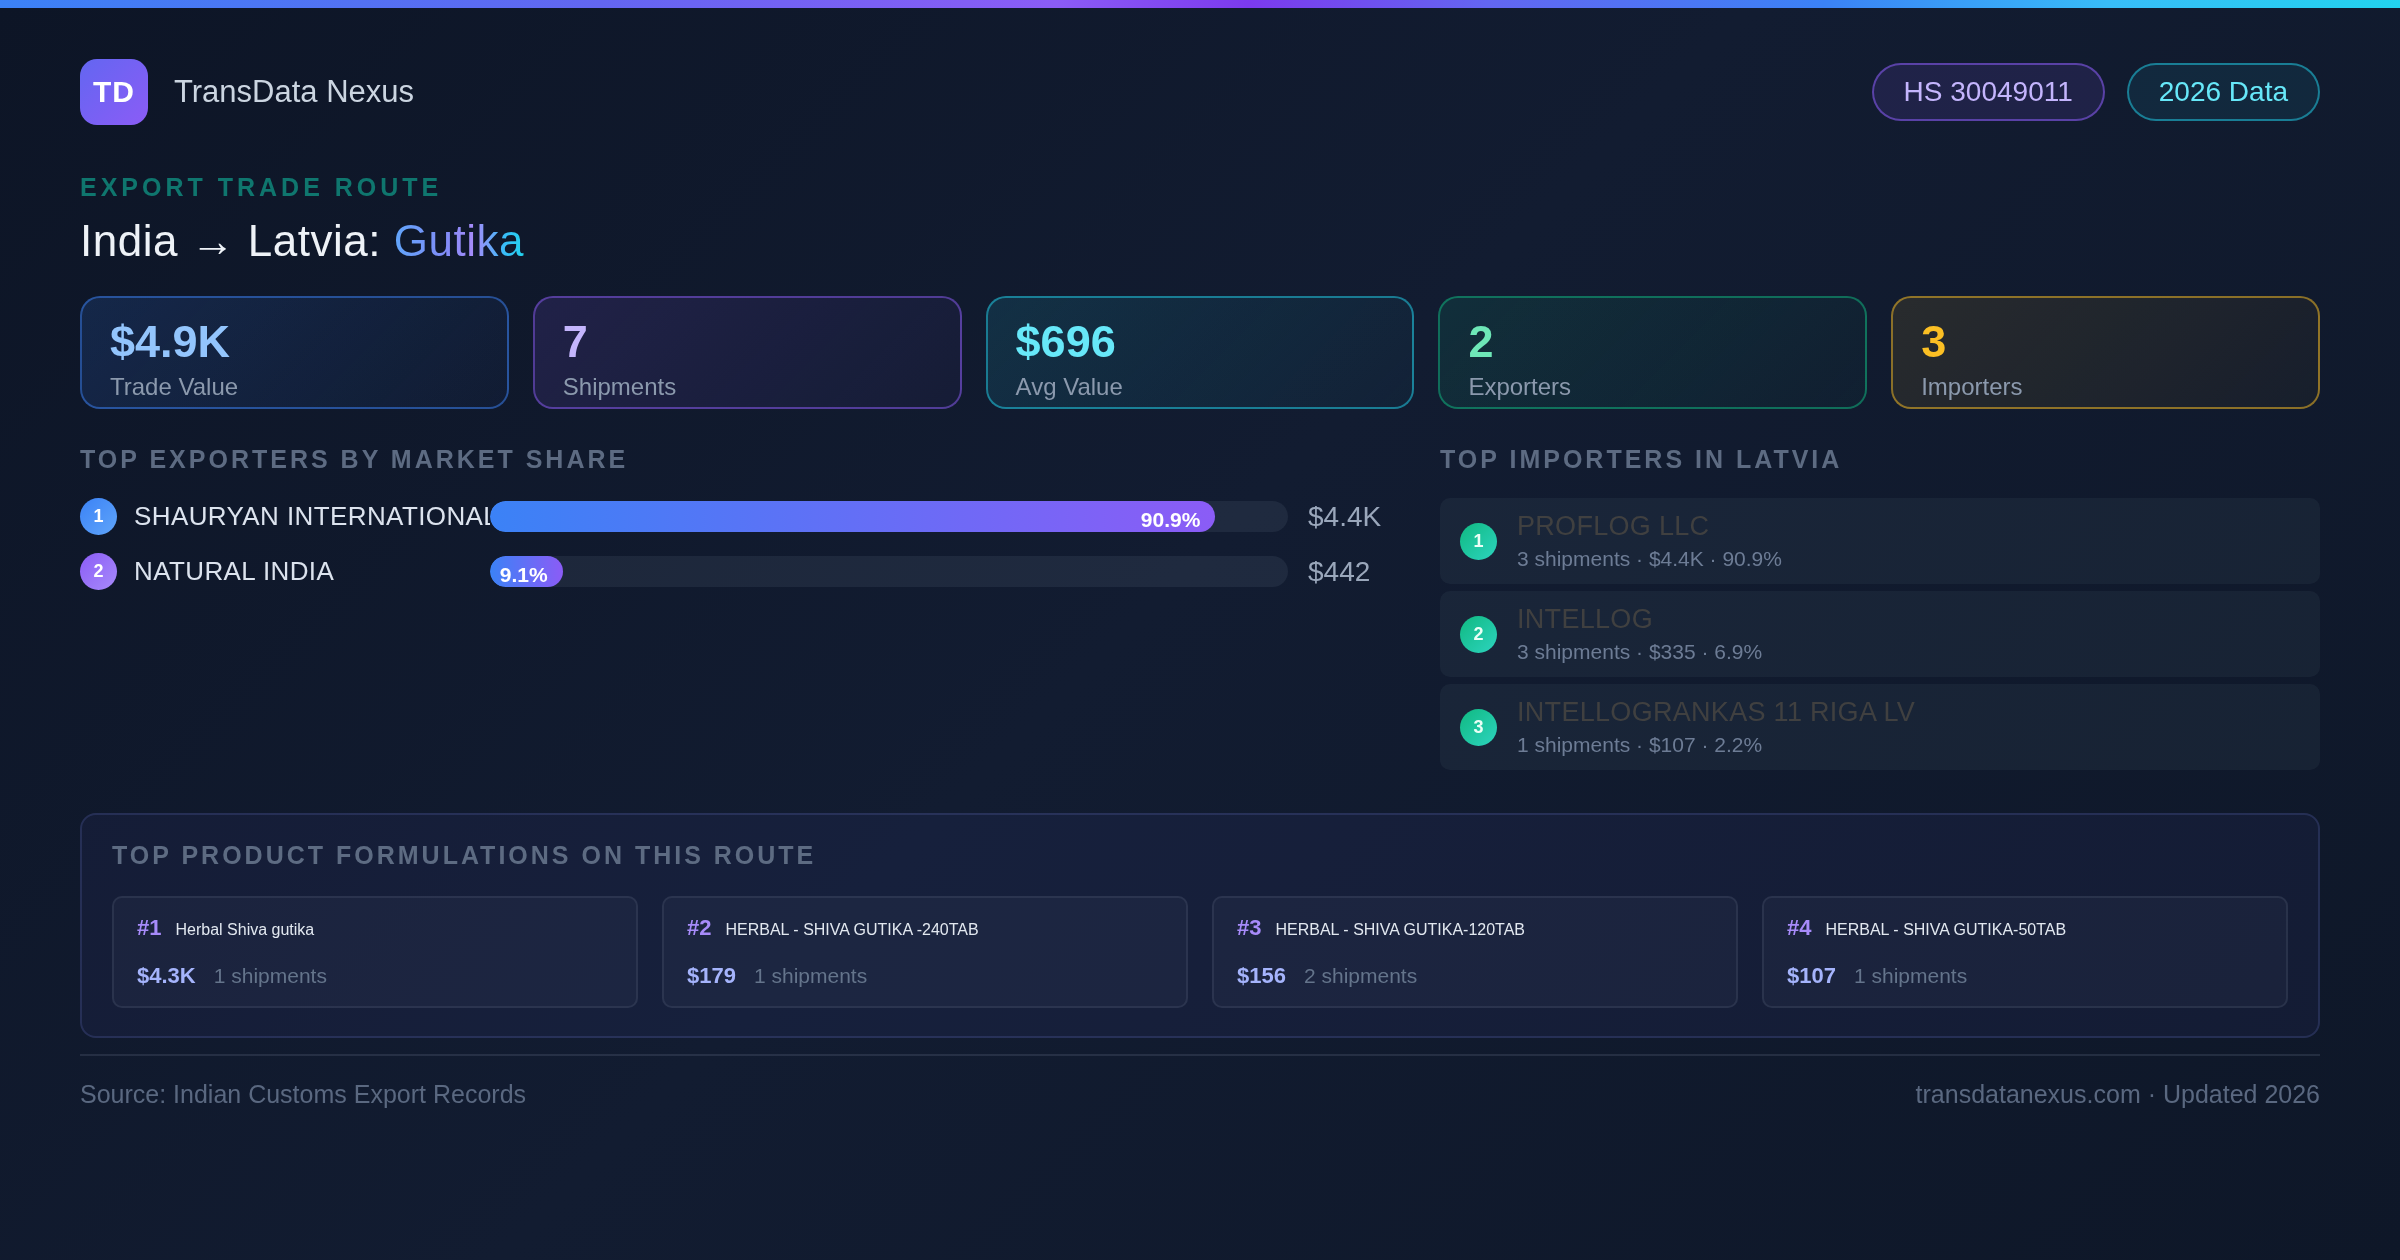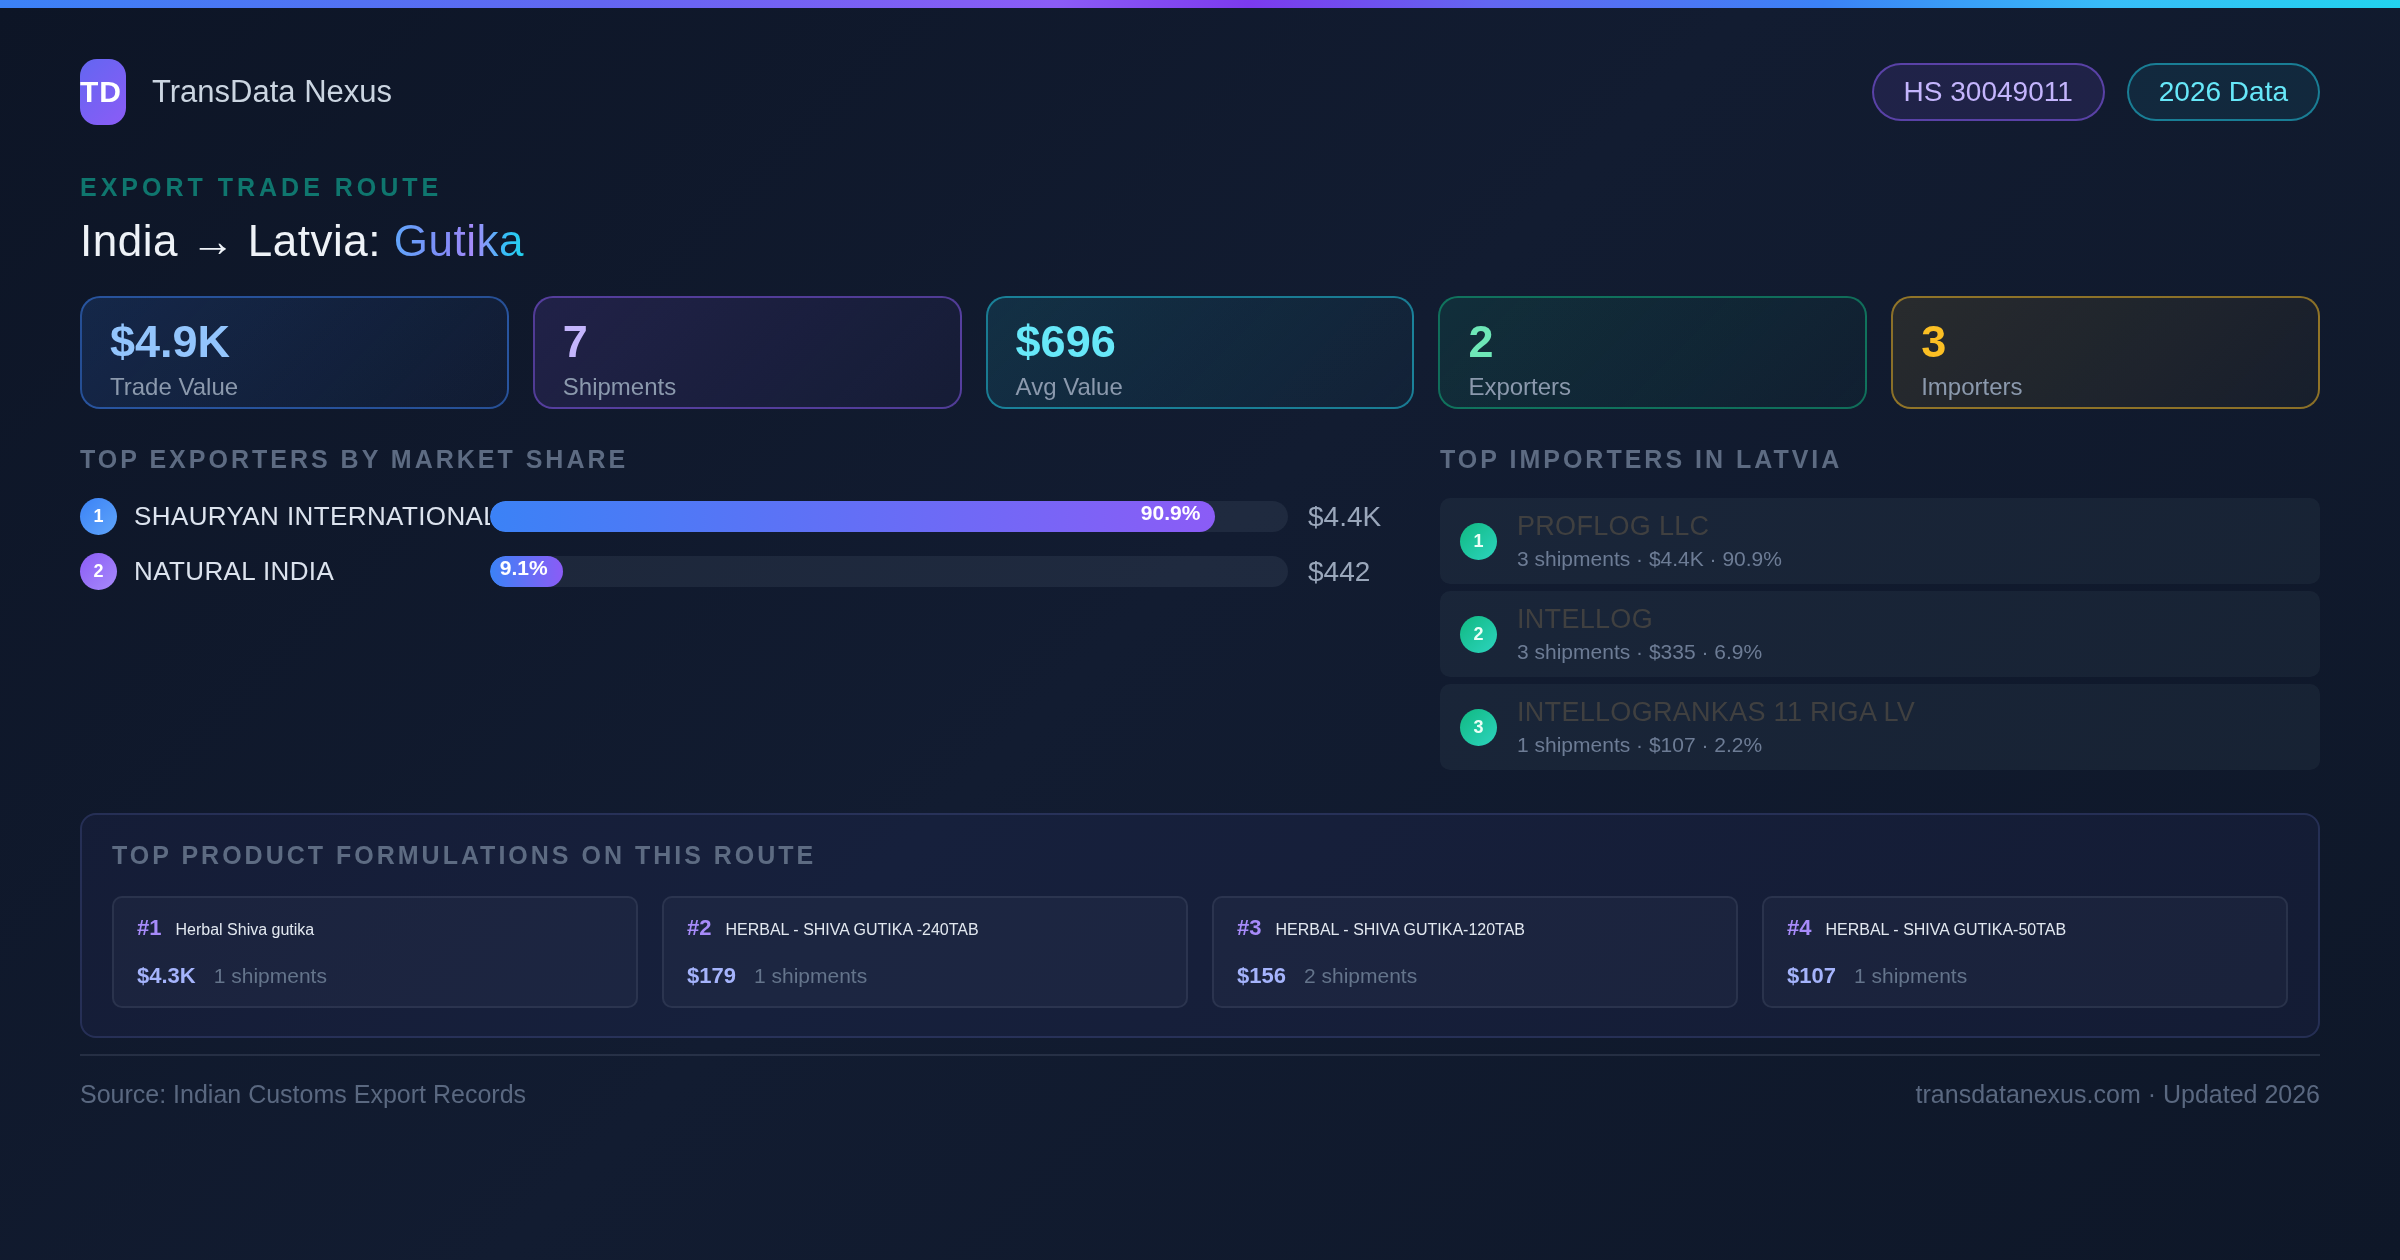--- a/index.html
+++ b/index.html
@@ -9,21 +9,21 @@
     background:linear-gradient(135deg,#0d1526 0%,#121c31 48%,#0e1728 100%);
     color:#e2e8f0;
   }
   .topbar{height:8px;width:100%;
     background:linear-gradient(90deg,#3b82f6 0%,#6366f1 25%,#8b5cf6 44%,#7c3aed 52%,#6366f1 62%,#3b82f6 76%,#38bdf8 88%,#22d3ee 100%);}
   .container{width:2240px;margin:0 auto;padding-top:50px;}
 
   
   .header{display:flex;justify-content:space-between;align-items:center;height:68px;}
   .brand{display:flex;align-items:center;gap:26px;}
-  .logo{width:46px;height:66px;border-radius:17px;display:flex;align-items:center;
+  .logo{width:68px;height:66px;border-radius:17px;display:flex;align-items:center;justify-content:center;
     background:linear-gradient(135deg,#6366f1 0%,#8b5cf6 100%);
     color:#ffffff;font-size:30px;font-weight:700;letter-spacing:1px;}
   .brand-name{font-size:31px;color:#cbd5e1;font-weight:500;}
   .pills{display:flex;gap:22px;}
   .pill{border-radius:999px;padding:11px 30px;font-size:28px;font-weight:500;}
   .pill-hs{color:#c4b5fd;border:2px solid rgba(139,92,246,0.55);background:rgba(139,92,246,0.12);}
   .pill-year{color:#67e8f9;border:2px solid rgba(34,211,238,0.5);background:rgba(34,211,238,0.08);}
 
   
   .eyebrow{margin-top:47px;font-size:25px;font-weight:600;letter-spacing:4px;color:#0f766e;}
@@ -48,21 +48,21 @@
   .exp-row{display:flex;align-items:center;margin-bottom:18px;}
   .rank-circle{width:37px;height:37px;border-radius:50%;flex:none;
     display:flex;align-items:center;justify-content:center;
     font-size:18px;font-weight:600;color:#fff;
     background:linear-gradient(135deg,var(--c1),var(--c2));}
   .exp-name{width:356px;margin-left:17px;font-size:26px;color:#dce3ee;letter-spacing:0.4px;
     white-space:nowrap;overflow:hidden;}
   .bar-track{flex:1;height:31px;border-radius:16px;background:rgba(148,163,184,0.10);overflow:hidden;}
   .bar-fill{height:100%;width:var(--w);min-width:fit-content;border-radius:16px;
     background:linear-gradient(90deg,#3b82f6 0%,#8b5cf6 100%);
-    display:flex;align-items:flex-start;justify-content:flex-end;padding-right:15px;box-sizing:border-box;}
+    display:flex;align-items:flex-end;justify-content:flex-end;padding-right:15px;box-sizing:border-box;}
   .bar-pct{font-size:21px;font-weight:600;color:#ffffff;}
   .exp-value{width:92px;margin-left:20px;font-size:28px;color:#9aa7bb;}
 
   .imp-row{display:flex;align-items:center;gap:20px;border-radius:10px;
     background:rgba(148,163,184,0.07);padding:13px 20px;margin-bottom:7px;}
   .imp-circle{width:37px;height:37px;border-radius:50%;flex:none;
     display:flex;align-items:center;justify-content:center;font-size:18px;font-weight:600;color:#eafff6;
     background:linear-gradient(135deg,#10b981 0%,#2dd4bf 100%);}
   .imp-name{font-size:27px;color:#404040;letter-spacing:0.3px;}
   .imp-meta{margin-top:5px;font-size:21px;color:#6d7c95;}

